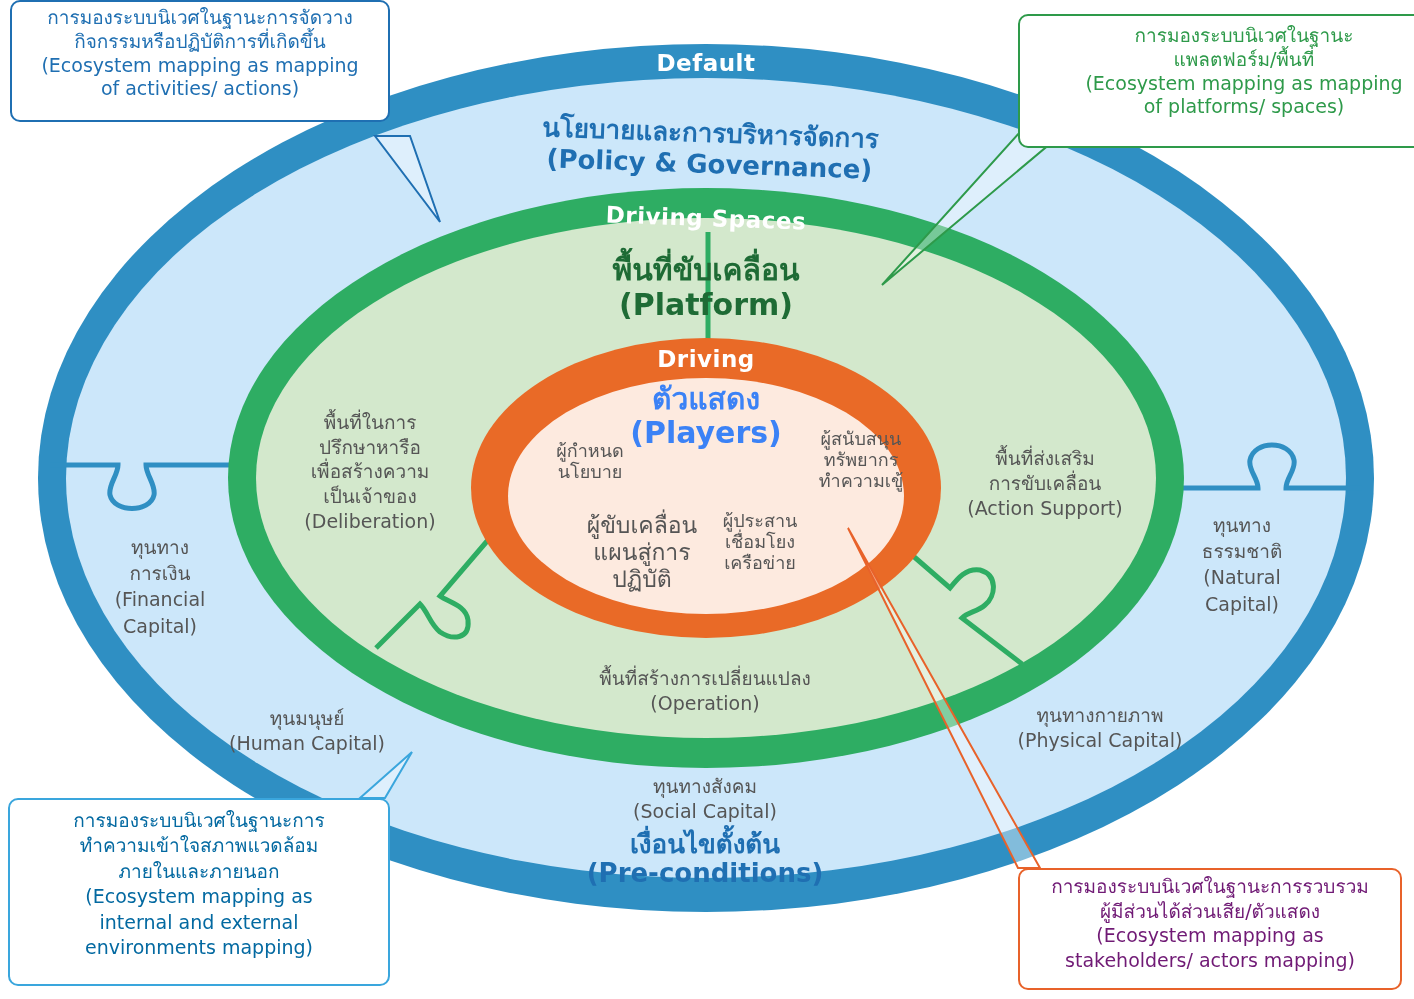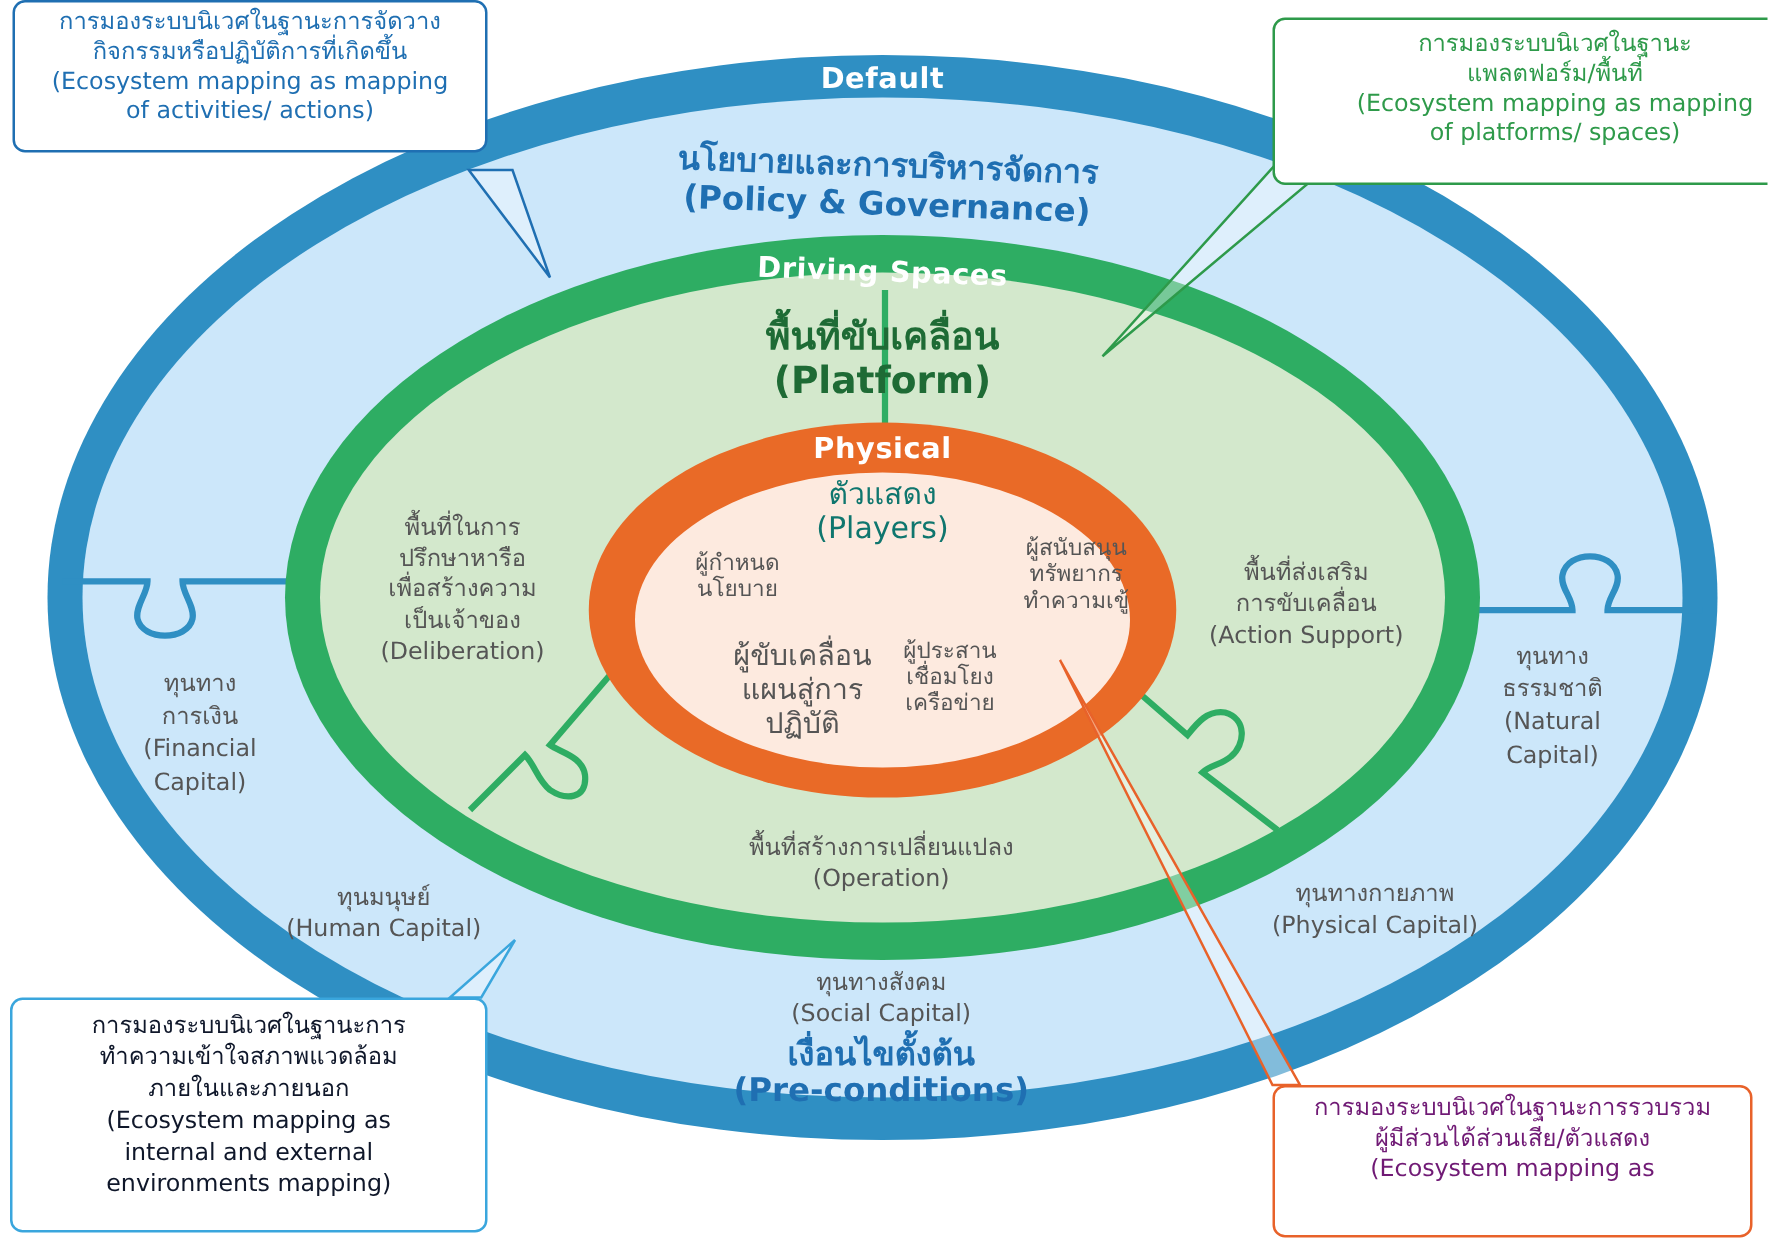--- a/index.html
+++ b/index.html
@@ -5,28 +5,28 @@
   html, body { margin: 0; padding: 0; background: #ffffff; }
   body { width: 1414px; height: 999px; position: relative; overflow: hidden;
          font-family: "DejaVu Sans", sans-serif; }
   #diagram { position: absolute; left: 0; top: 0; width: 1414px; height: 999px; }
   .lbl { position: absolute; text-align: center; line-height: 1.18; white-space: nowrap; }
   .lbl div { display: block; }
   .band-title { color: #ffffff; font-weight: bold; font-size: 23px; letter-spacing: 0.5px; }
   .grey { color: #555555; font-size: 19px; }
   .blue-head { color: #1f6fb2; font-size: 26px; font-weight: bold; }
   .green-head { color: #1e6b35; font-size: 30px; font-weight: bold; }
-  .orange-head { color: #0f766e; font-size: 24px; font-weight: normal; }
+  .orange-head { color: #3b82f6; font-size: 30px; font-weight: bold; }
   .callout { position: absolute; background: #ffffff; border: 2px solid; border-radius: 10px;
              text-align: center; line-height: 1.25; font-size: 19px; box-sizing: border-box;
              padding: 4px 6px; }
   .callout div { white-space: nowrap; }
   .c-blue { border-color: #1f6fb2; color: #1f6fb2; }
   .c-green { border-color: #2e9a4a; color: #2e9a4a; }
-  .c-cyan { border-color: #3aa6dd; color: #0f172a; }
+  .c-cyan { border-color: #3aa6dd; color: #0369a1; }
   .c-orange { border-color: #e8622a; color: #701a75; }
 </style>
 </head>
 <body>
 
 <svg id="diagram" viewBox="0 0 1414 999" xmlns="http://www.w3.org/2000/svg">
 
   <ellipse cx="706" cy="478" rx="668" ry="434" fill="#2f8fc3"></ellipse>
   <ellipse cx="706" cy="478" rx="640" ry="400" fill="#cce7fa"></ellipse>
 
@@ -44,21 +44,21 @@
   <ellipse cx="706" cy="496" rx="198" ry="118" fill="#fdeadf"></ellipse>
 
   <polygon points="375,136 410,136 440,222" fill="#ffffff" fill-opacity="0.35" stroke="#1f6fb2" stroke-width="2"></polygon>
   <polygon points="1020,132 1045,148 882,285" fill="#ffffff" fill-opacity="0.35" stroke="#2e9a4a" stroke-width="2"></polygon>
   <polygon points="385,798 360,798 412,752" fill="#ffffff" fill-opacity="0.35" stroke="#3aa6dd" stroke-width="2"></polygon>
   <polygon points="1018,868 1040,868 848,528" fill="#ffffff" fill-opacity="0.4" stroke="#e8622a" stroke-width="2"></polygon>
 </svg>
 
 <div class="lbl band-title" style="left:606px; top:50px; width:200px;">Default</div>
 <div class="lbl band-title" style="left:556px; top:205px; width:300px; transform:rotate(2deg);">Driving Spaces</div>
-<div class="lbl band-title" style="left:606px; top:346px; width:200px;">Physical</div>
+<div class="lbl band-title" style="left:606px; top:346px; width:200px;">Driving</div>
 
 <div class="lbl blue-head" style="left:480px; top:118px; width:460px; transform:rotate(2deg);">
   <div>นโยบายและการบริหารจัดการ</div>
   <div>(Policy &amp; Governance)</div>
 </div>
 
 <div class="lbl green-head" style="left:556px; top:252px; width:300px;">
   <div>พื้นที่ขับเคลื่อน</div>
   <div>(Platform)</div>
 </div>
@@ -152,13 +152,14 @@
   <div>ทำความเข้าใจสภาพแวดล้อม</div>
   <div>ภายในและภายนอก</div>
   <div>(Ecosystem mapping as</div>
   <div>internal and external</div>
   <div>environments mapping)</div>
 </div>
 <div class="callout c-orange" style="left:1018px; top:868px; width:384px; height:122px; line-height:1.3;">
   <div>การมองระบบนิเวศในฐานะการรวบรวม</div>
   <div>ผู้มีส่วนได้ส่วนเสีย/ตัวแสดง</div>
   <div>(Ecosystem mapping as</div>
+  <div>stakeholders/ actors mapping)</div>
 </div>
 
 </body></html>

